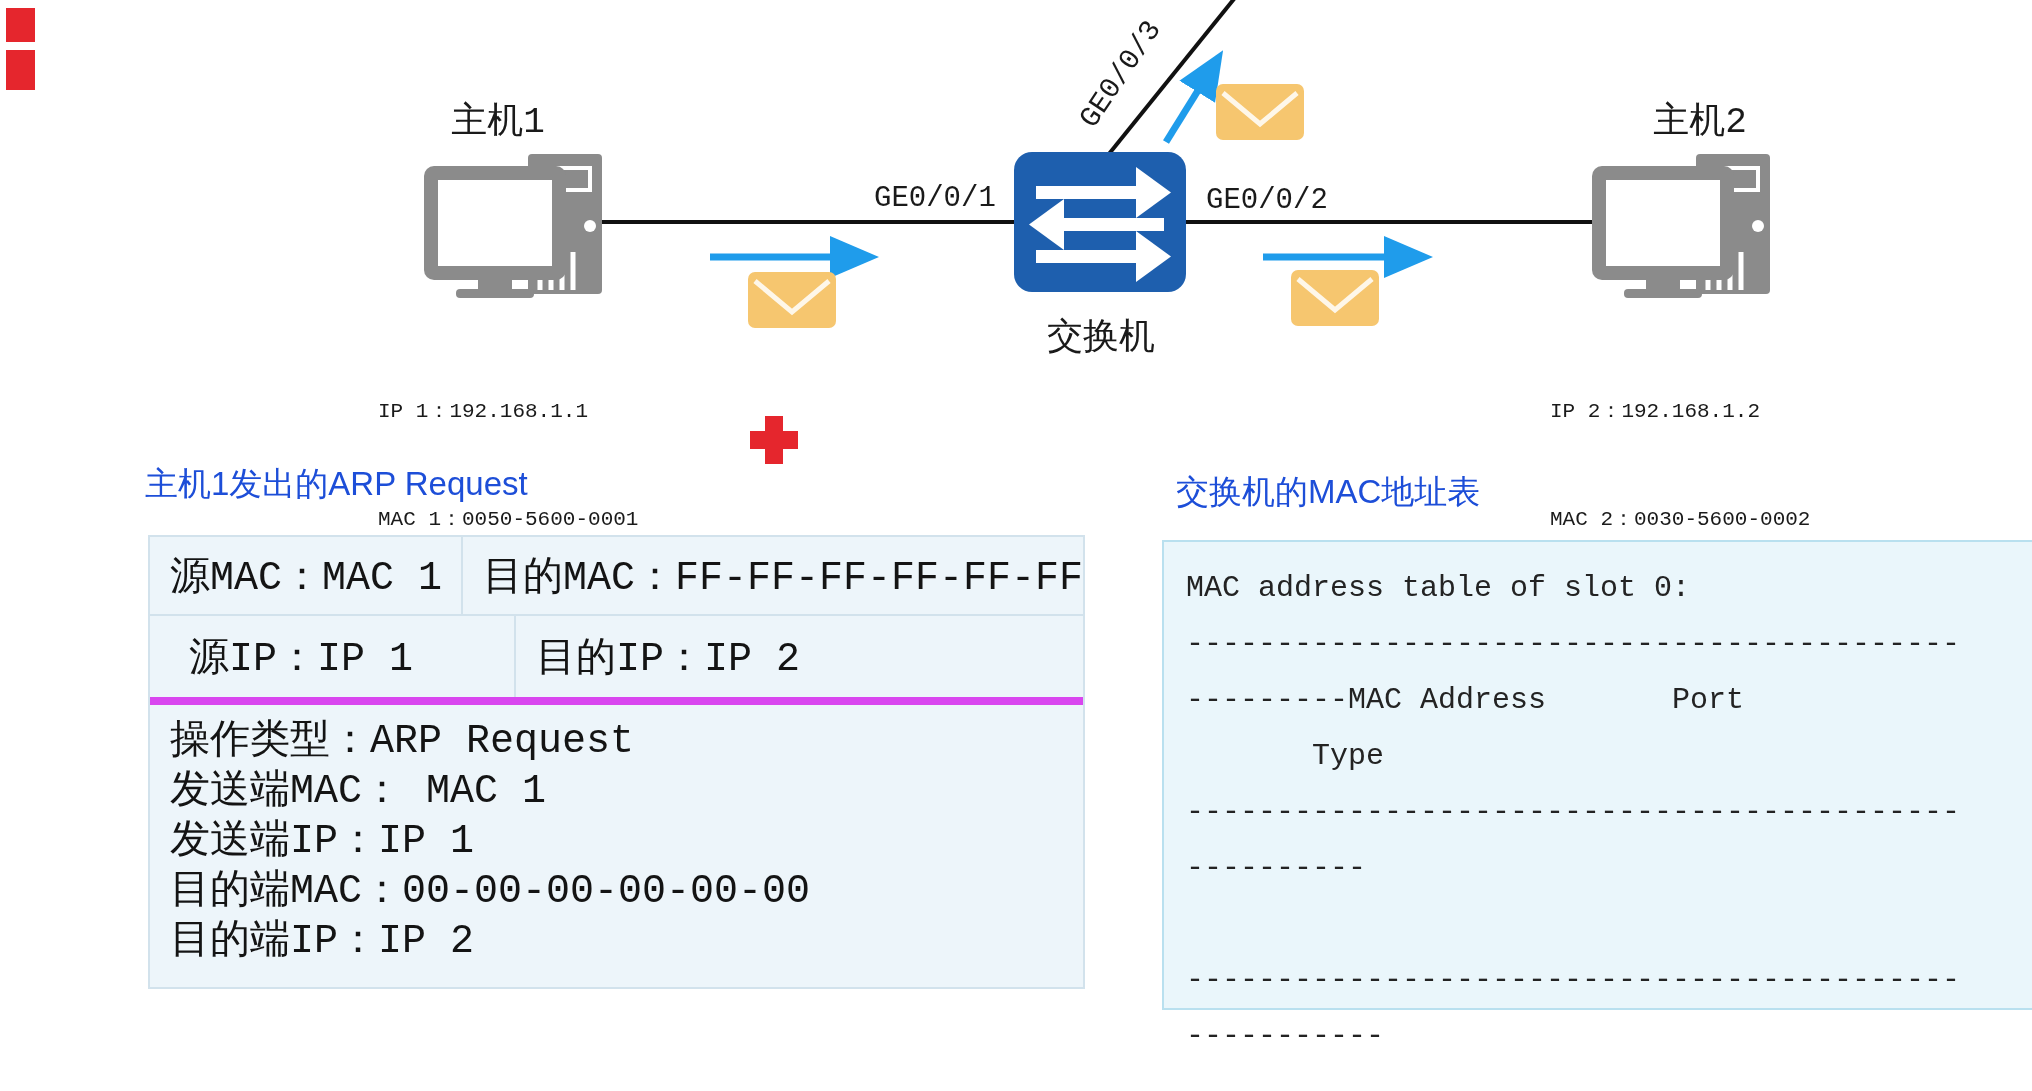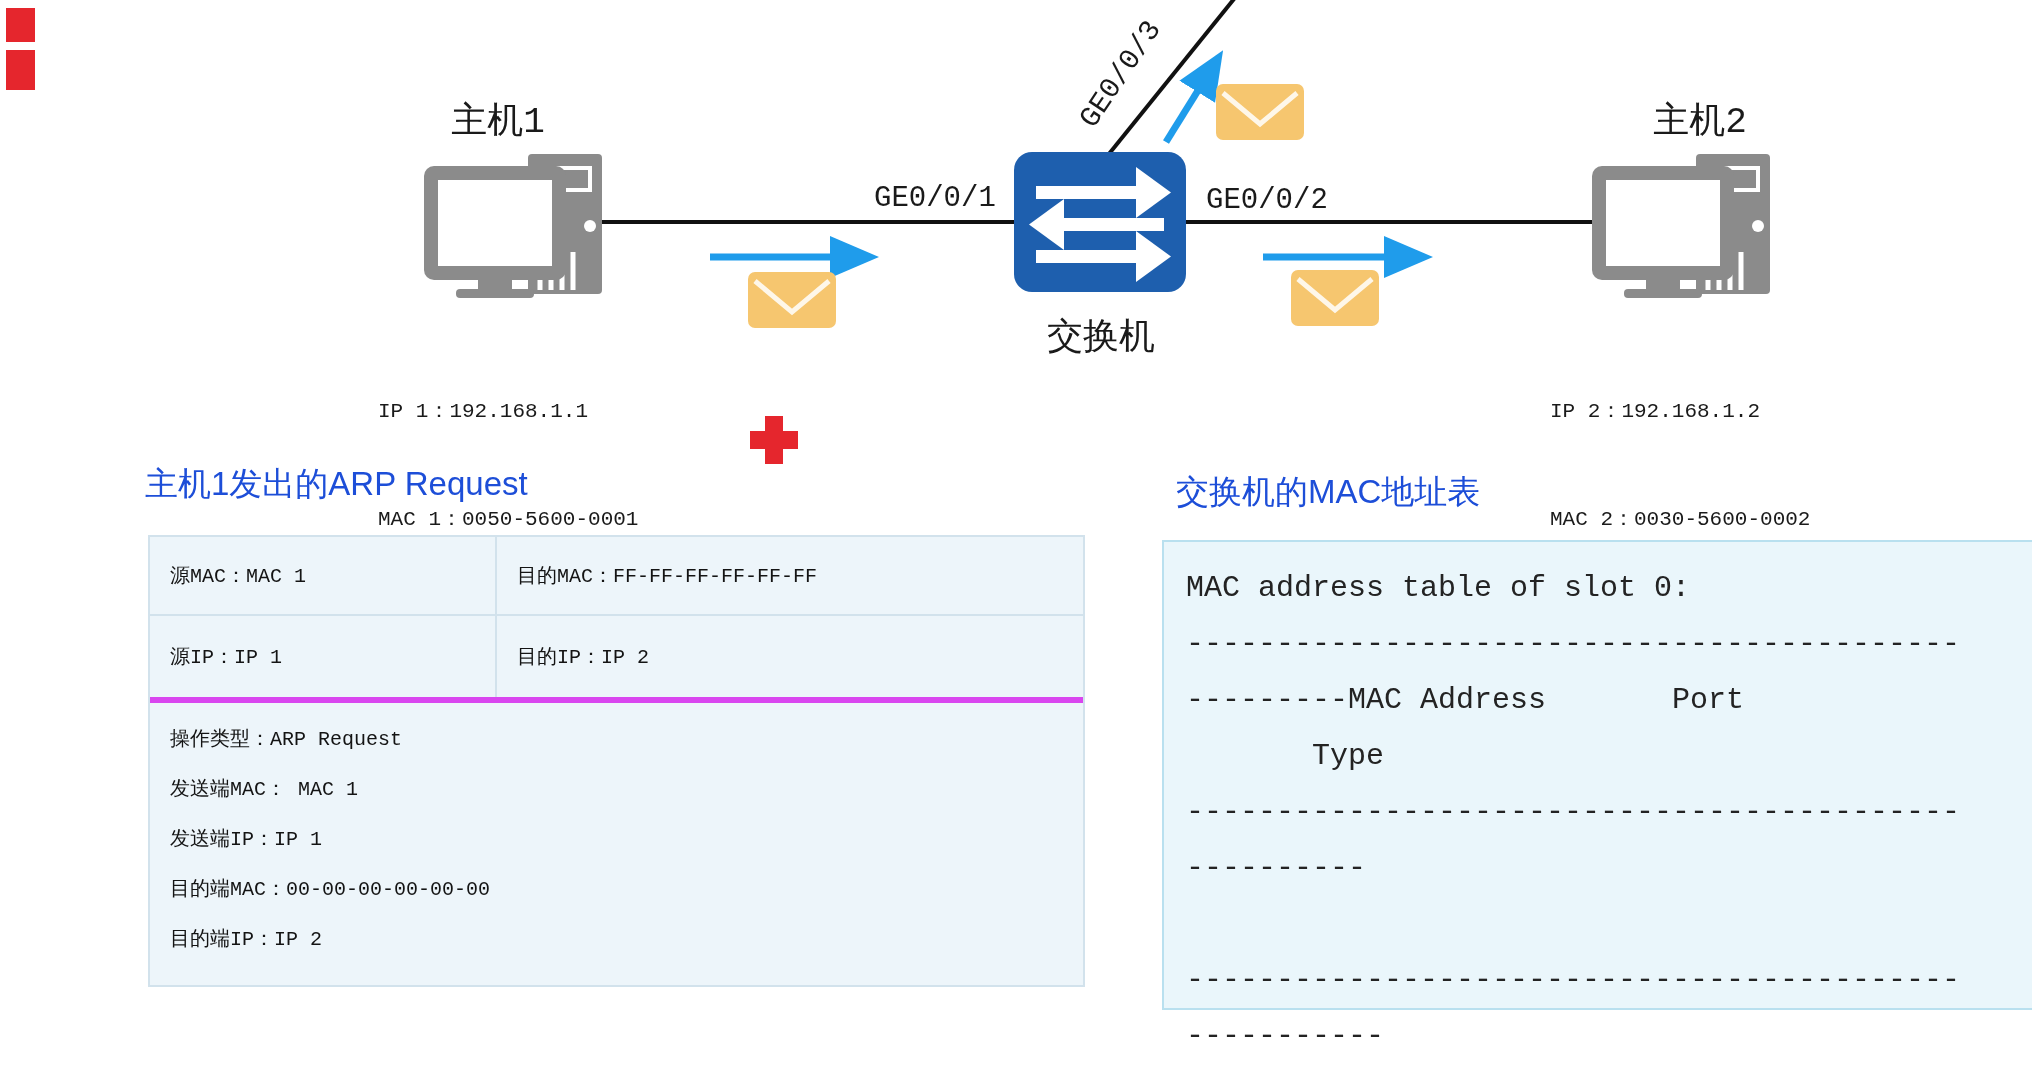--- a/index.html
+++ b/index.html
@@ -11,28 +11,28 @@
   .node-label{font-size:36px;text-align:center;font-family:"Liberation Mono","DejaVu Sans Mono",monospace;}
   .port-label{font-size:29px;font-family:"Liberation Mono","DejaVu Sans Mono",monospace;white-space:nowrap;}
   .host-info{font-size:21px;line-height:36px;white-space:pre;font-family:"Liberation Mono","DejaVu Sans Mono",monospace;}
   .section-title{font-size:33px;font-weight:normal;color:#1d4ed8;}
   .cmd-line{font-size:30px;font-family:"Liberation Mono","DejaVu Sans Mono",monospace;color:#111;white-space:pre;}
 
   
   .arp-table{
     left:148px;top:535px;width:937px;background:#edf5fa;
     border:2px solid #d2e2ec;box-sizing:border-box;
-    font-family:"Liberation Mono","DejaVu Sans Mono",monospace;font-size:20px;color:#141414;
+    font-family:"Liberation Mono","DejaVu Sans Mono",monospace;font-size:40px;color:#141414;
   }
   .arp-row{display:flex;}
   .arp-cell{box-sizing:border-box;padding-left:20px;display:flex;align-items:center;white-space:pre;}
   .arp-cell.c1{width:347px;border-right:2px solid #d2e2ec;}
   .arp-cell.c2{flex:1;}
   .arp-row.r1{height:77px;border-bottom:2px solid #d2e2ec;}
-  .arp-row.r2{height:81px;border-bottom:6px solid #d946ef;}
+  .arp-row.r2{height:81px;border-bottom:8px solid #d946ef;padding-left:19px;}
   .arp-details{padding:12px 0 14px 20px;height:256px;}
   .detail-line{line-height:50px;white-space:pre;}
 
   
   .console-box{
     left:1162px;top:540px;width:972px;height:470px;
     background:#eaf6fb;border:2px solid #b9e0ef;box-sizing:border-box;
     overflow:visible;
   }
   .console-text{

